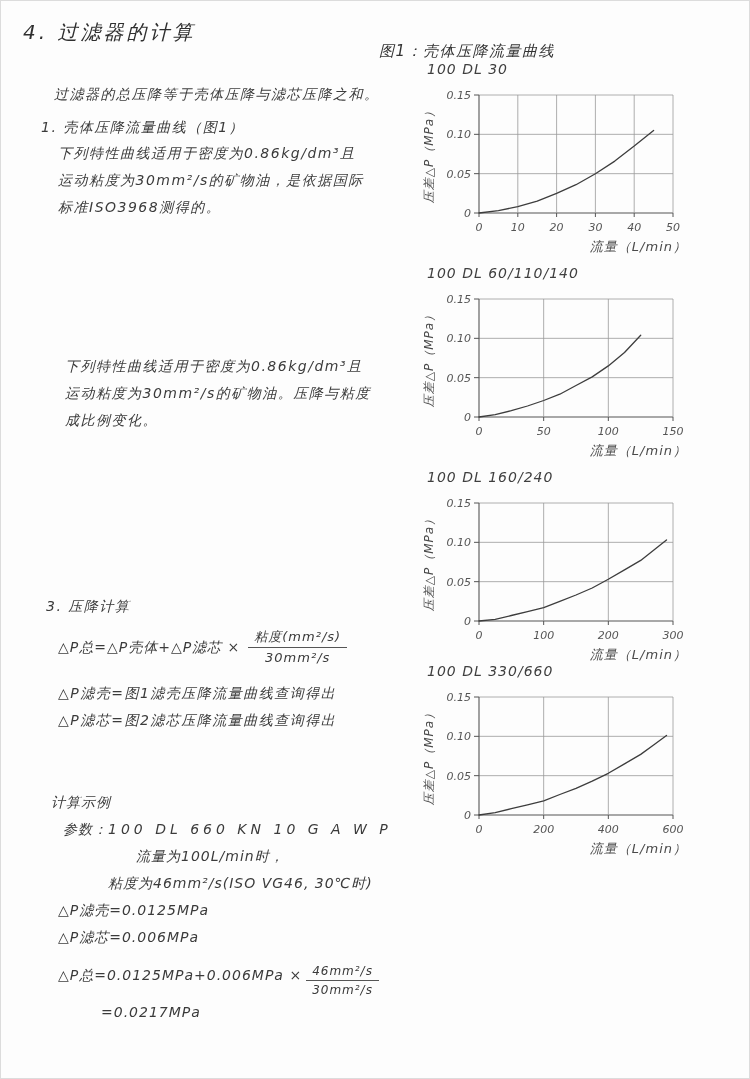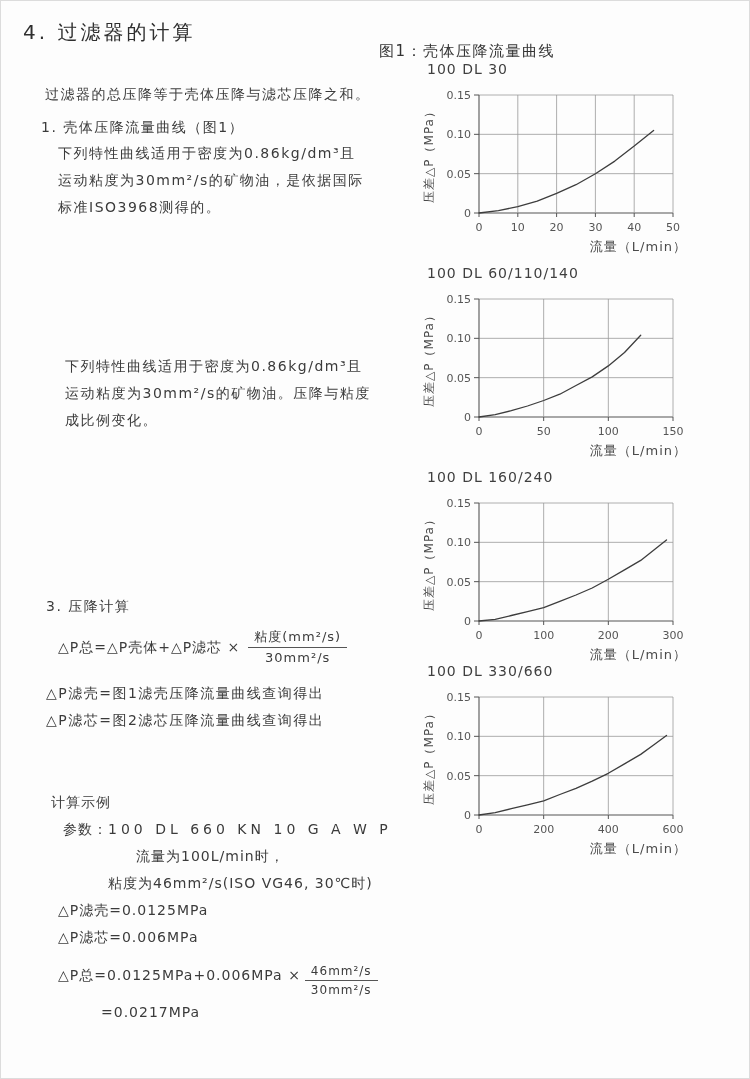--- a/index.html
+++ b/index.html
@@ -5,47 +5,48 @@
   html,body{margin:0;padding:0;background:#ffffff;}
   .page{
     position:relative;
     width:750px;height:1079px;
     background:#fdfdfd;
     border:1px solid #dcdcdc;
     box-sizing:border-box;
     font-family:"DejaVu Sans","Liberation Sans",sans-serif;
     color:#3b3b3b;
     overflow:hidden;
+    font-style:italic;
   }
   .abs{position:absolute;}
   .doc-title{font-size:20px;letter-spacing:3px;color:#2f2f2f;}
   .body-text{font-size:14px;letter-spacing:1.5px;line-height:27px;}
   .sec-heading{font-size:14px;letter-spacing:1.5px;line-height:26px;}
   .sec-lines{margin-left:17px;}
   .formula-row{display:flex;align-items:center;margin-left:12px;margin-top:8px;font-size:14px;letter-spacing:1px;}
   .frac{display:inline-flex;flex-direction:column;text-align:center;margin-left:8px;font-size:13px;line-height:1.55;}
   .frac .den{border-top:1.2px solid #555;padding:0 6px;}
   .frac .num{padding:0 6px;}
   .frac-small{font-size:12px;line-height:1.5;margin-left:4px;}
-  .notes{margin-top:12px;}
+  .notes{margin-left:12px;margin-top:12px;}
   .example-line{font-size:14px;letter-spacing:1px;line-height:27px;}
   .param-code{letter-spacing:4px;}
   .fig-header{font-size:15px;letter-spacing:1.5px;color:#333;}
   .chart-block{position:absolute;left:412px;width:330px;}
   .chart-title{margin-left:14px;font-size:14px;letter-spacing:1px;color:#3f3f3f;height:22px;}
   svg text{font-family:"DejaVu Sans","Liberation Sans",sans-serif;}
 </style>
 </head>
 <body>
 
 <div class="page">
 
   <div class="abs doc-title" style="left:22px;top:18px;">4. 过滤器的计算</div>
 
-  <div class="abs body-text" style="left:44px;top:80px;">过滤器的总压降等于壳体压降与滤芯压降之和。</div>
+  <div class="abs body-text" style="left:53px;top:80px;">过滤器的总压降等于壳体压降与滤芯压降之和。</div>
 
   <div class="abs" style="left:40px;top:113px;">
     <div class="sec-heading">1. 壳体压降流量曲线（图1）</div>
     <div class="sec-lines body-text">
       <div>下列特性曲线适用于密度为0.86kg/dm³且</div>
       <div>运动粘度为30mm²/s的矿物油，是依据国际</div>
       <div>标准ISO3968测得的。</div>
     </div>
   </div>
 

